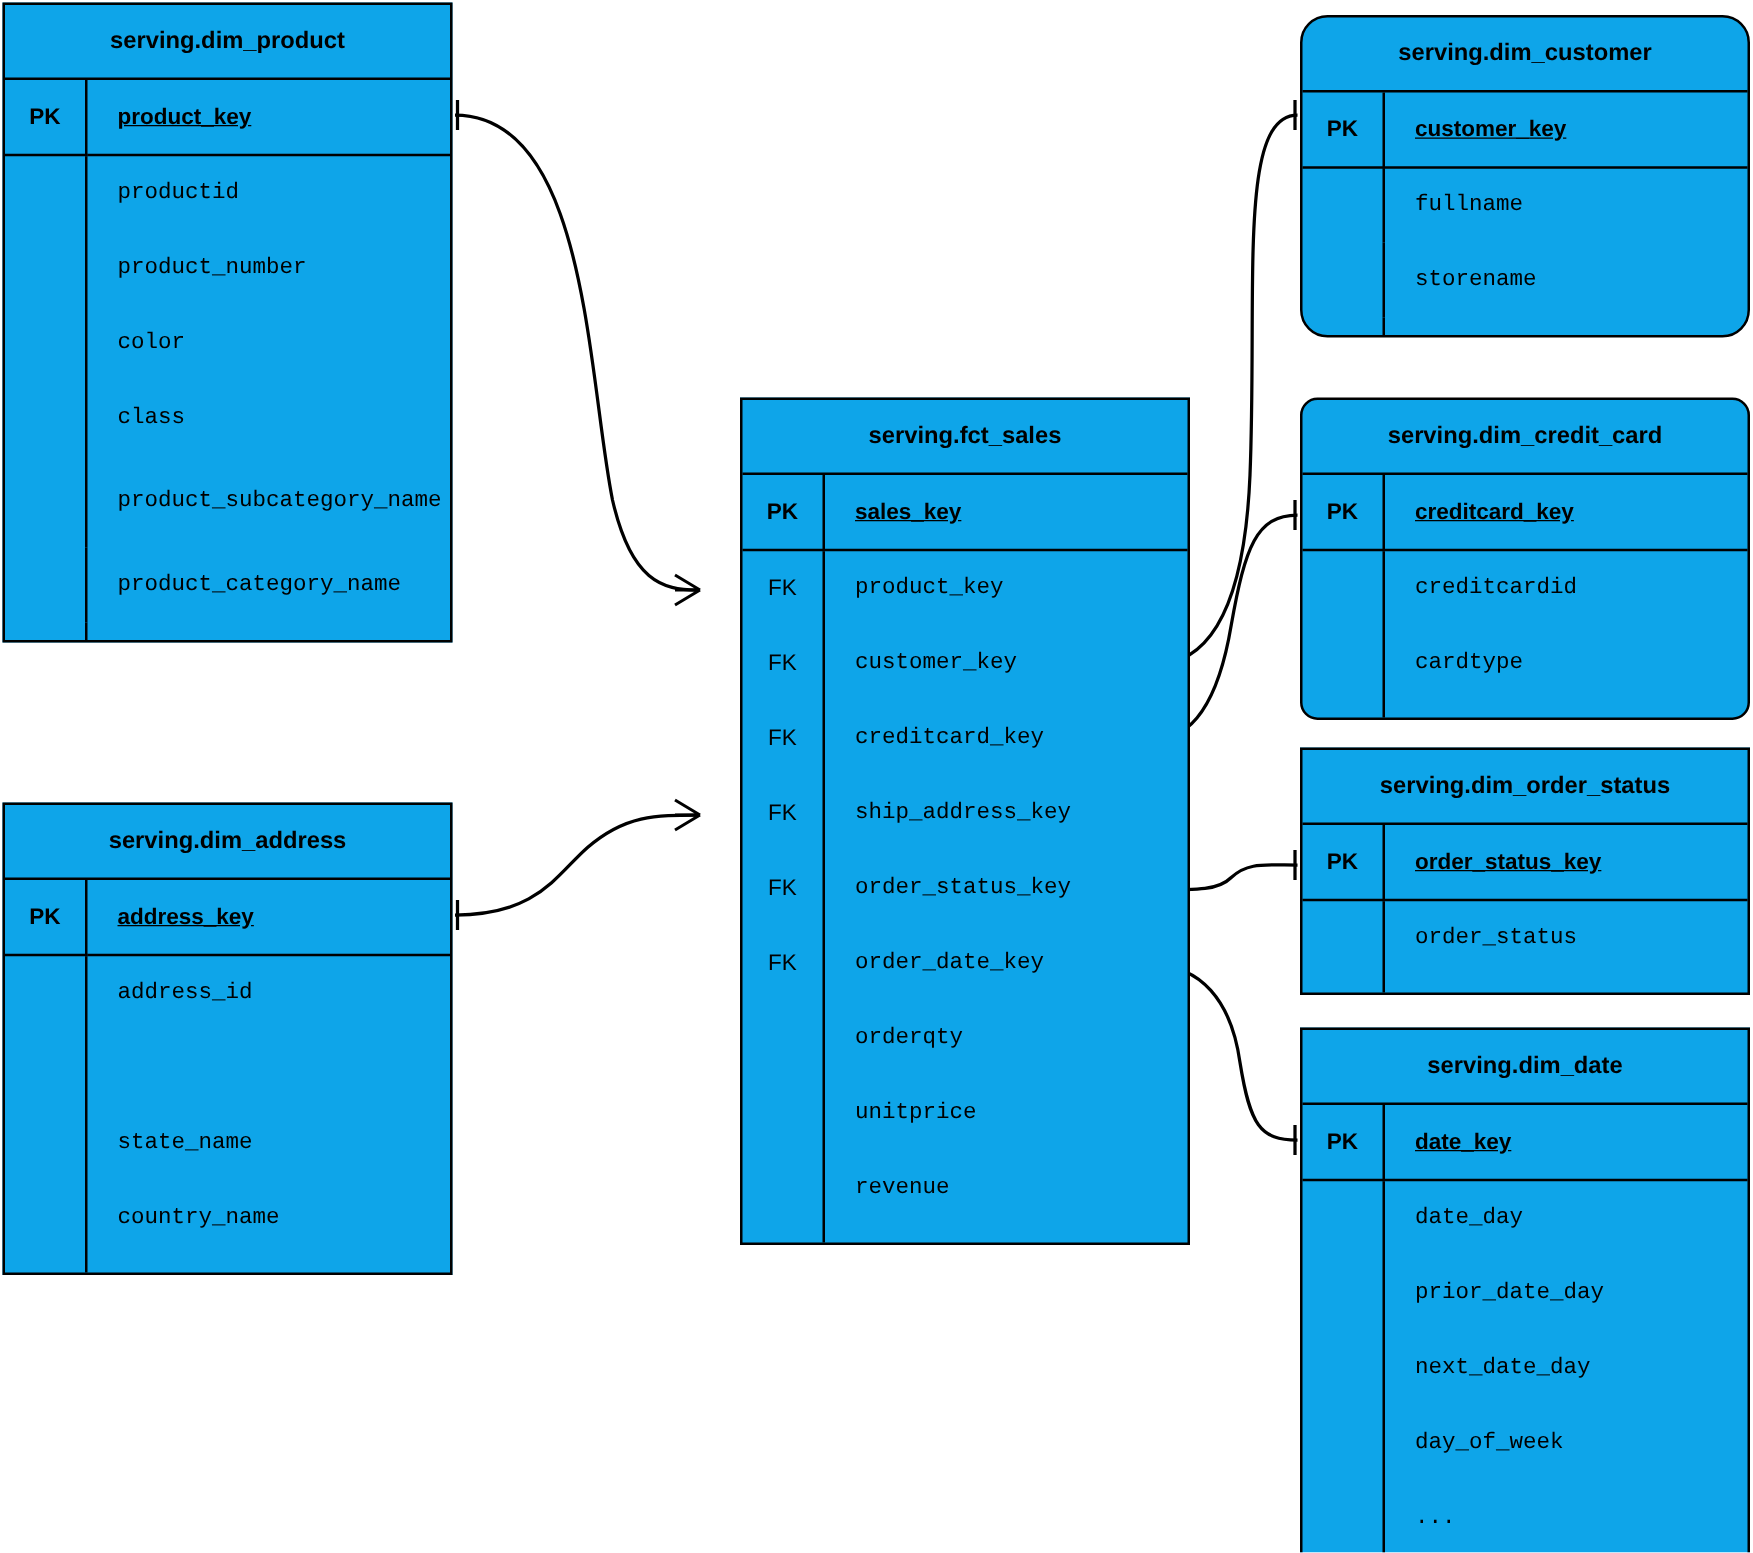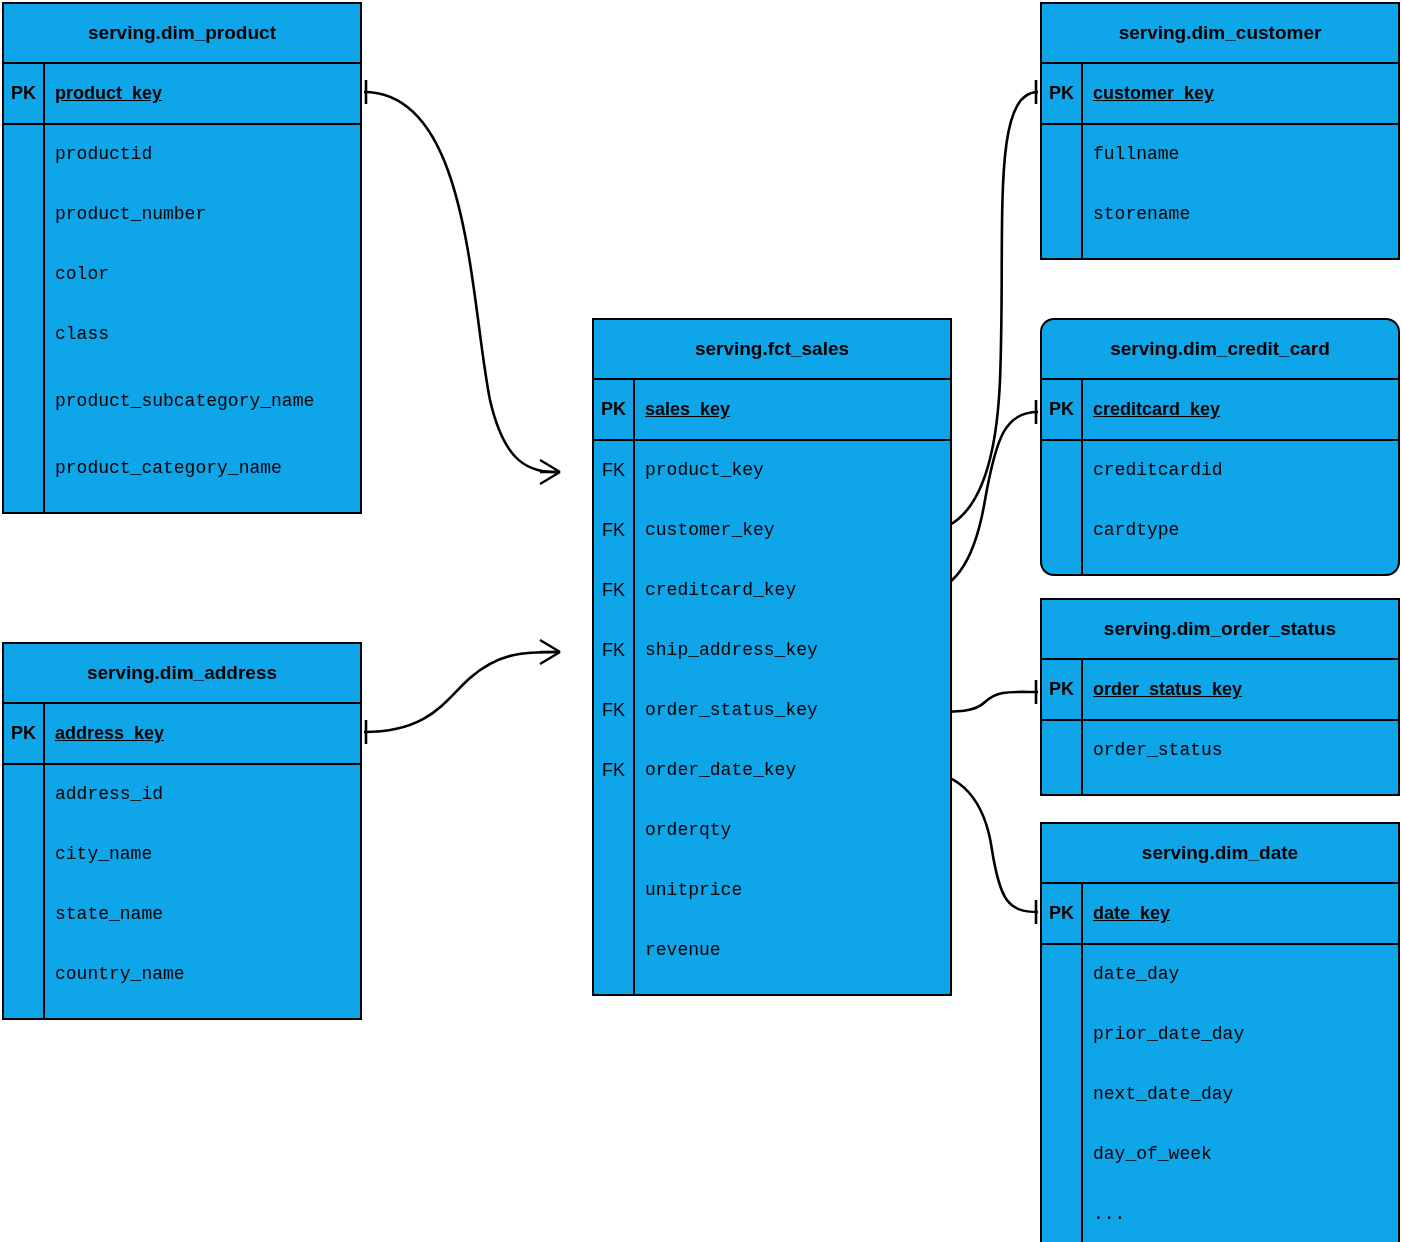--- a/index.html
+++ b/index.html
@@ -54,28 +54,28 @@
   .row {
     display: table-row;
   }
   .c-key, .c-name {
     display: table-cell;
     box-sizing: border-box;
     vertical-align: middle;
     font-size: 18px;
   }
   .c-key {
-    width: 40px;
+    width: 65px;
     text-align: center;
     font-weight: bold;
     border-right: 2px solid #000000;
     padding: 0;
   }
   .c-name {
-    padding-left: 10px;
+    padding-left: 24px;
     padding-right: 6px;
   }
   .row.pk-row .c-key,
   .row.pk-row .c-name {
     height: 60px;
     border-bottom: 2px solid #000000;
   }
   .row.pk-row .c-name span.lbl {
     font-weight: bold;
     text-decoration: underline;
@@ -102,21 +102,21 @@
   }
   .spacer-row .c-key,
   .spacer-row .c-name {
     height: 14px;
   }
 
   
   #ent-dim_product  { left: 2px;    top: 2px;    width: 360px; }
   #ent-dim_address  { left: 2px;    top: 642px;  width: 360px; }
   #ent-fct_sales    { left: 592px;  top: 318px;  width: 360px; }
-  #ent-dim_customer { left: 1040px; top: 2px;    width: 360px; }
+  #ent-dim_customer { left: 1040px; top: 12px;    width: 360px; border-radius: 22px; }
   #ent-dim_credit_card { left: 1040px; top: 318px; width: 360px; border-radius: 14px; }
   #ent-dim_order_status { left: 1040px; top: 598px; width: 360px; }
   #ent-dim_date     { left: 1040px; top: 822px;  width: 360px; }
 </style>
 </head>
 <body>
 
 <div id="canvas">
 
   <svg id="wires" viewBox="0 0 1402 1242" xmlns="http://www.w3.org/2000/svg">
@@ -223,23 +223,20 @@
           </div>
       </div>
       <div class="row attr-row">
         <div class="c-key"></div>
         <div class="c-name">
             <span class="lbl">address_id</span>
           </div>
       </div>
       <div class="row attr-row">
         <div class="c-key"></div>
-        <div class="c-name">
-            <span class="lbl">city_name</span>
-          </div>
       </div>
       <div class="row attr-row">
         <div class="c-key"></div>
         <div class="c-name">
             <span class="lbl">state_name</span>
           </div>
       </div>
       <div class="row attr-row">
         <div class="c-key"></div>
         <div class="c-name">

